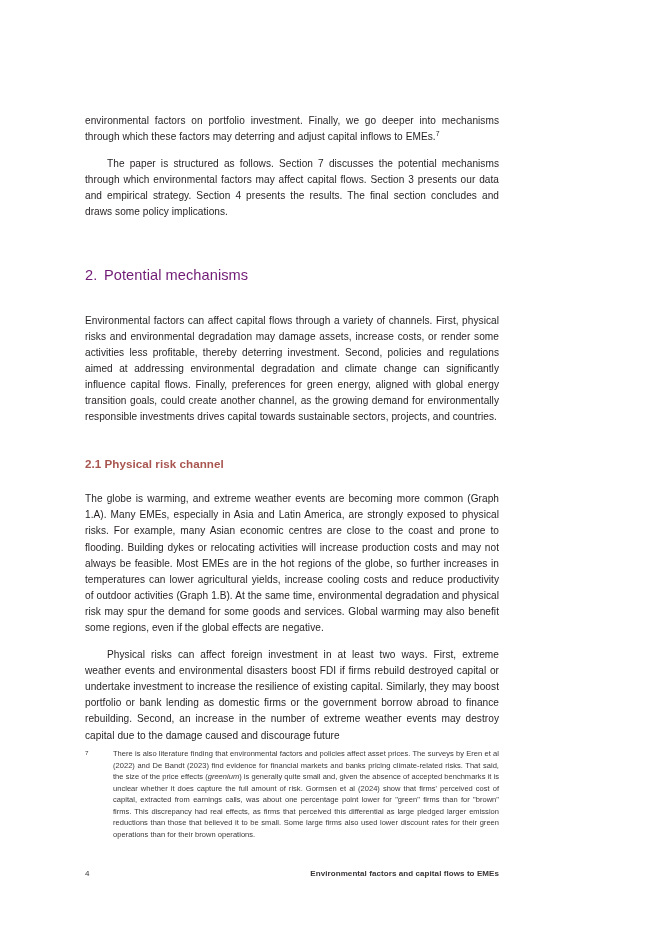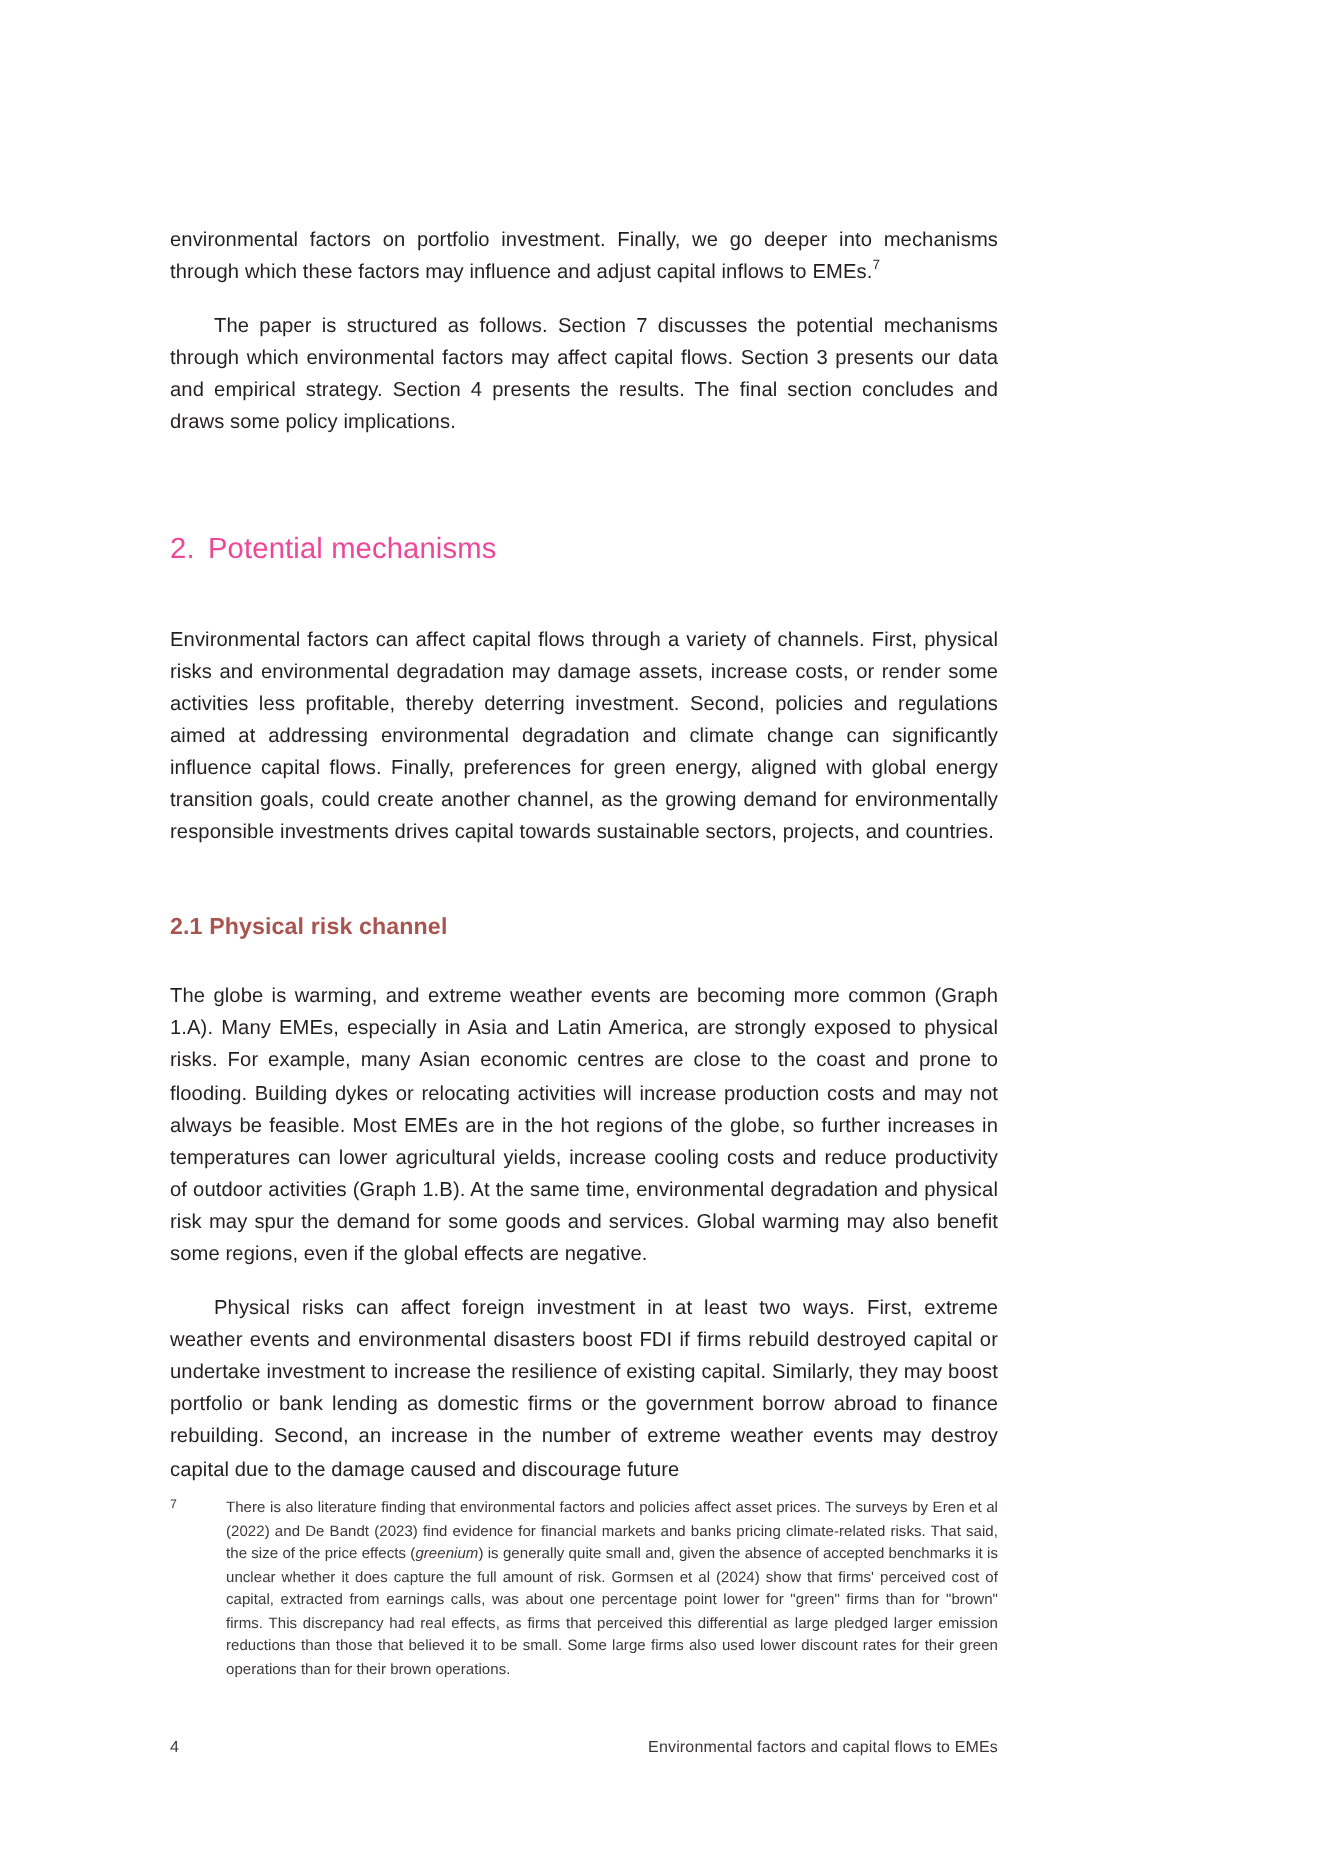--- a/index.html
+++ b/index.html
@@ -34,21 +34,21 @@
     letter-spacing: 0.005em;
   }
   p.body-par.indented {
     text-indent: 22px;
   }
   h1.sec-head {
     margin: 0;
     font-size: 14.6px;
     line-height: 20px;
     font-weight: normal;
-    color: #ec4899;
+    color: #701a75;
     letter-spacing: 0.005em;
   }
   h1.sec-head .num {
     display: inline-block;
     min-width: 19px;
   }
   h2.subsec-head {
     margin: 0;
     font-size: 11.6px;
     line-height: 17px;
@@ -101,30 +101,30 @@
     top: 869px;
     width: 414px;
     display: flex;
     justify-content: space-between;
     align-items: baseline;
     font-size: 8px;
     color: #3a3637;
     letter-spacing: 0.01em;
   }
   .page-footer .pg-num { text-align: left; }
-  .page-footer .run-title { text-align: center; }
+  .page-footer .run-title { text-align: center; font-weight: bold; }
 </style>
 </head>
 <body>
 
 <div class="page">
 
   <div class="content">
 
-    <p class="body-par"><span>environmental factors on portfolio investment. Finally, we go deeper into mechanisms through which these factors may influence and adjust capital inflows to EMEs.</span><sup class="fn-ref">7</sup></p>
+    <p class="body-par"><span>environmental factors on portfolio investment. Finally, we go deeper into mechanisms through which these factors may deterring and adjust capital inflows to EMEs.</span><sup class="fn-ref">7</sup></p>
 
     <div class="sp-par"></div>
 
     <p class="body-par indented">The paper is structured as follows. Section 7 discusses the potential mechanisms through which environmental factors may affect capital flows. Section 3 presents our data and empirical strategy. Section 4 presents the results. The final section concludes and draws some policy implications.</p>
 
     <div class="sp-before-sec"></div>
 
     <h1 class="sec-head"><span class="num">2.</span><span>Potential mechanisms</span></h1>
 
     <div class="sp-after-sec"></div>

